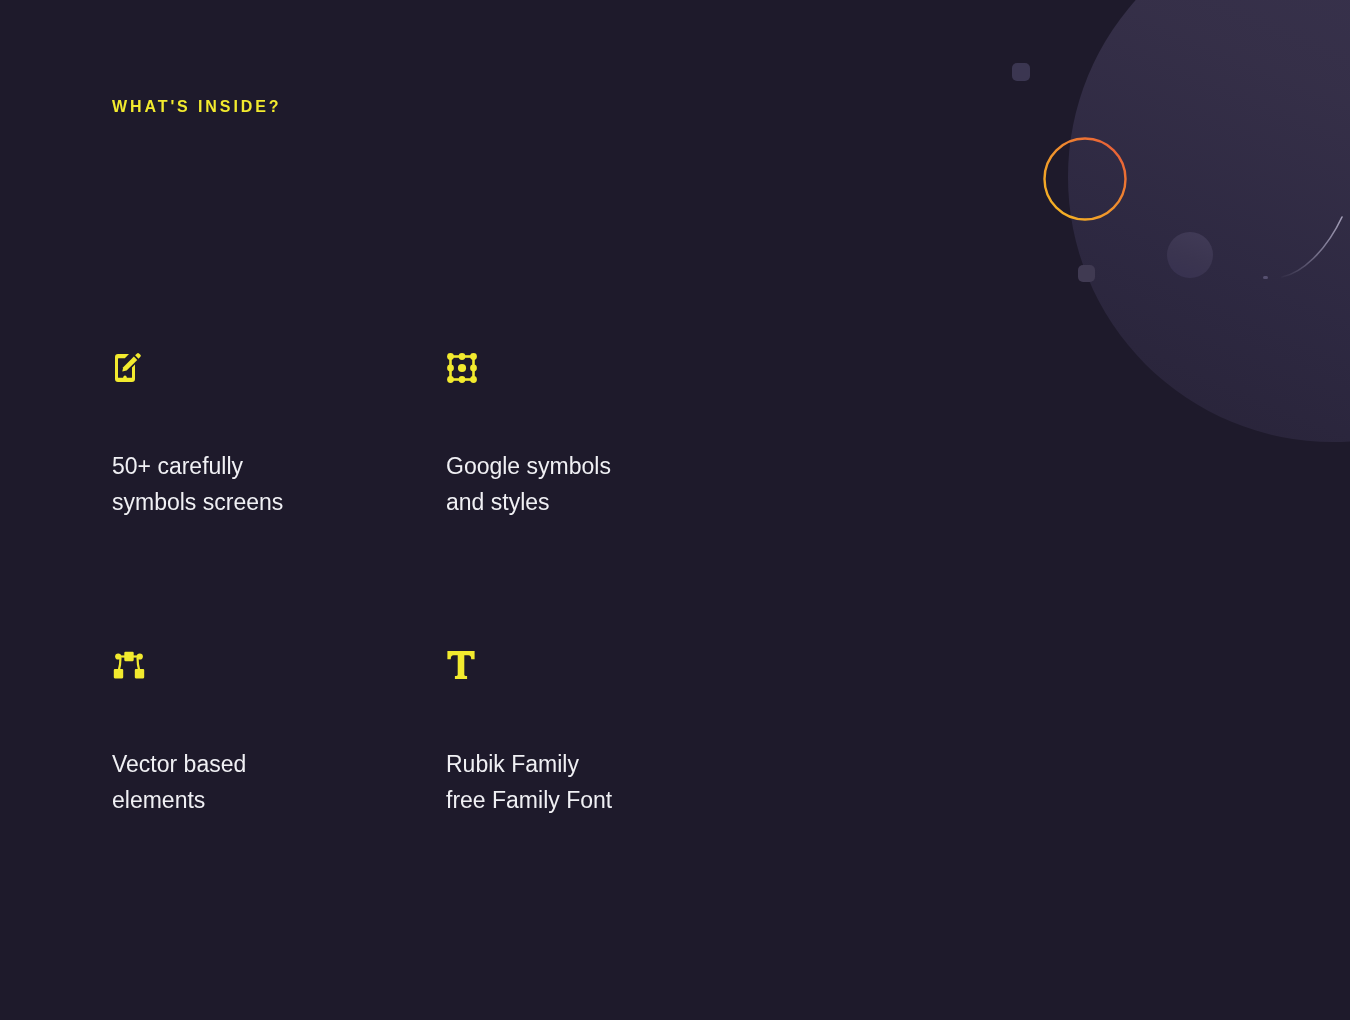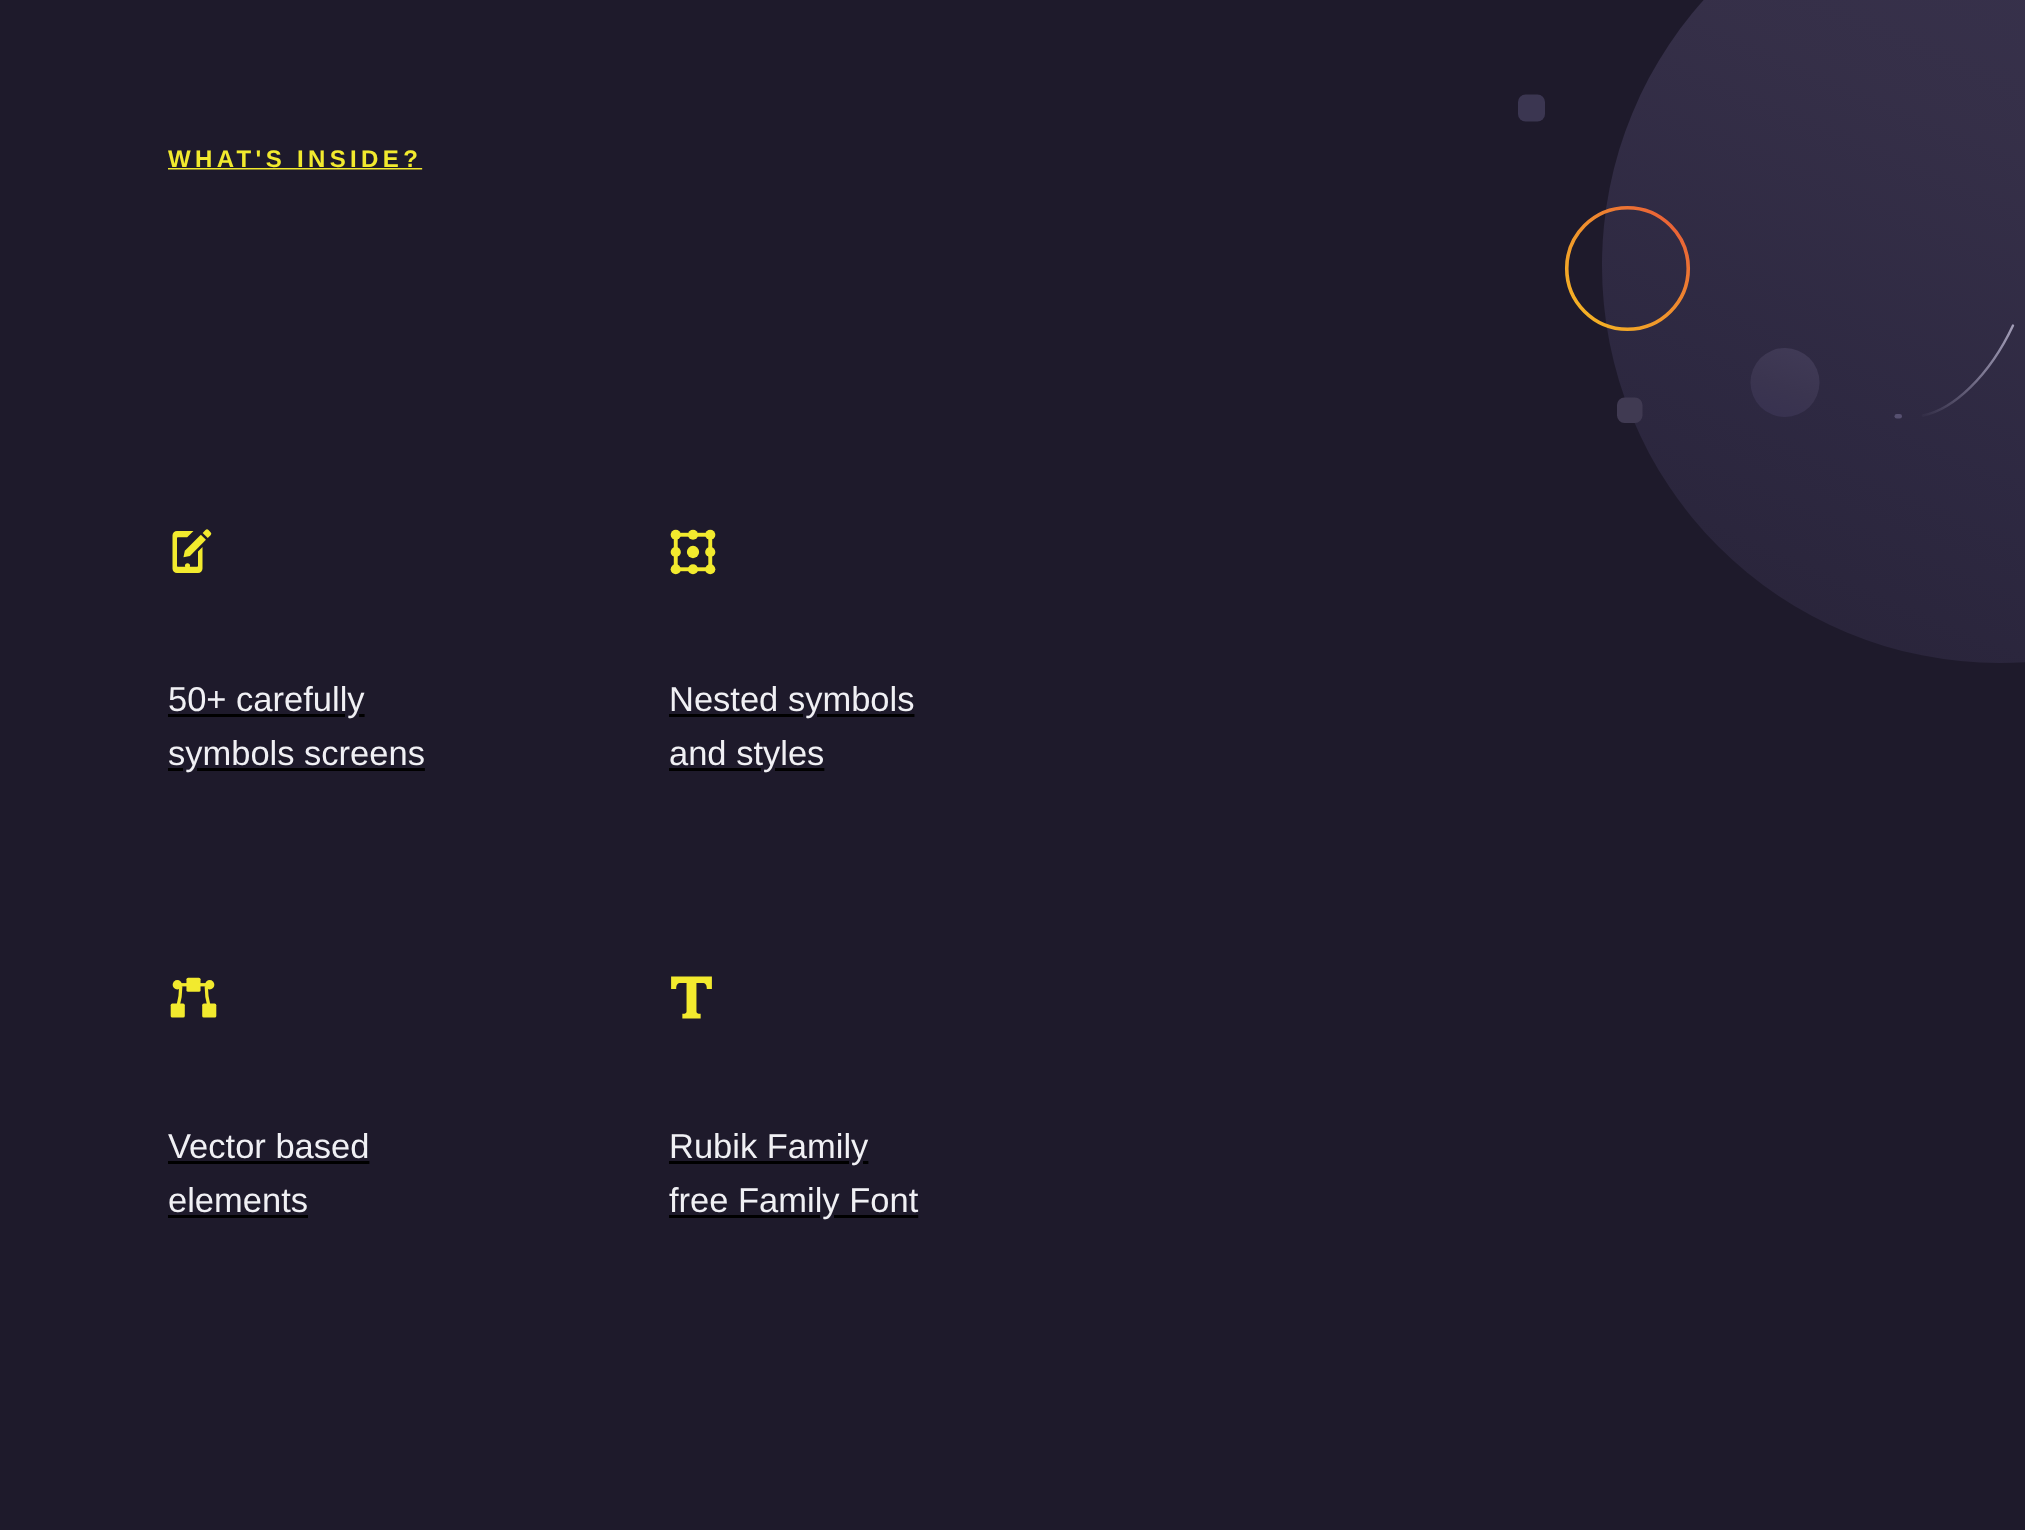--- a/index.html
+++ b/index.html
@@ -105,33 +105,31 @@
   .eyebrow {
     position: absolute;
     left: 112px;
     top: 98px;
     font-size: 16px;
     font-weight: bold;
     letter-spacing: 2.9px;
     color: #f2ea2e;
     text-transform: uppercase;
     white-space: nowrap;
-    text-decoration: underline;
   }
 
   .feature-grid {
     position: absolute;
     left: 112px;
     top: 352px;
     width: 1000px;
   }
 
   .feature-row {
     display: flex;
-    text-decoration: underline;
   }
 
   .feature-row.row-second {
     margin-top: 130px;
   }
 
   .feature-cell {
     width: 334px;
     flex: 0 0 334px;
   }
@@ -234,21 +232,21 @@
               <circle cx="16" cy="4.5" r="3.4" fill="#f2ea2e"></circle>
               <circle cx="27.5" cy="4.5" r="3.4" fill="#f2ea2e"></circle>
               <circle cx="4.5" cy="16" r="3.4" fill="#f2ea2e"></circle>
               <circle cx="27.5" cy="16" r="3.4" fill="#f2ea2e"></circle>
               <circle cx="4.5" cy="27.5" r="3.4" fill="#f2ea2e"></circle>
               <circle cx="16" cy="27.5" r="3.4" fill="#f2ea2e"></circle>
               <circle cx="27.5" cy="27.5" r="3.4" fill="#f2ea2e"></circle>
             </svg>
           </div>
           <div class="feature-text">
-            <span class="line">Nested symbols</span>
+            <span class="line">Google symbols</span>
             <span class="line">and styles</span>
           </div>
         </div>
 
       </div>
 
       <div class="feature-row row-second">
 
         <div class="feature-cell">
           <div class="feature-icon">

